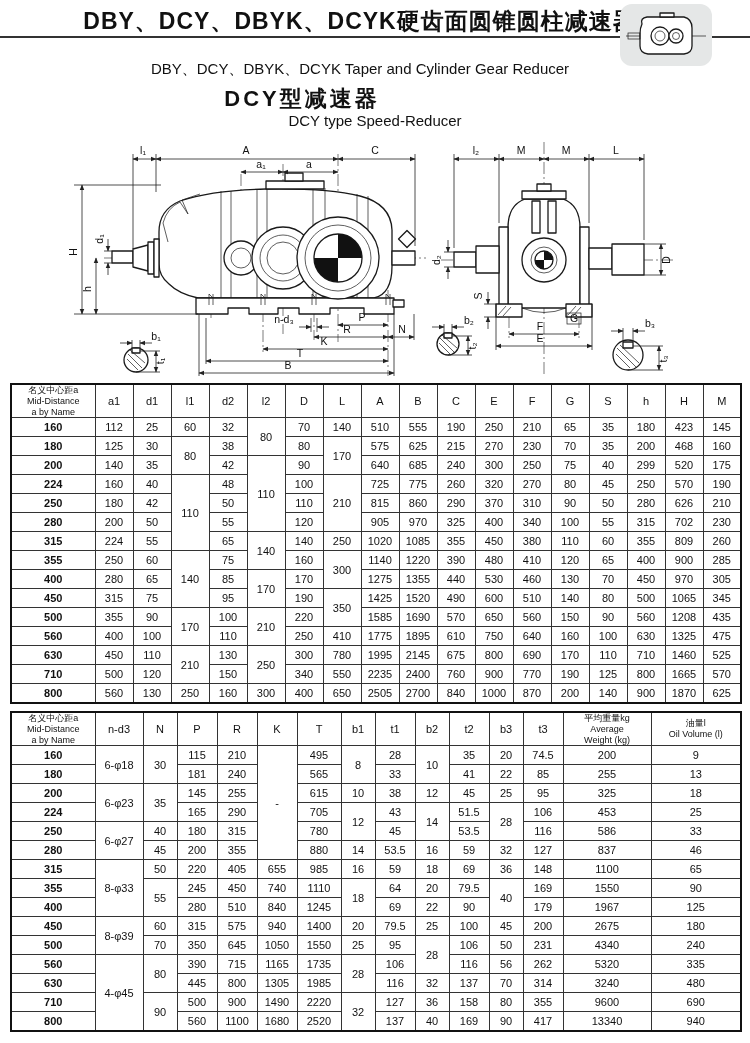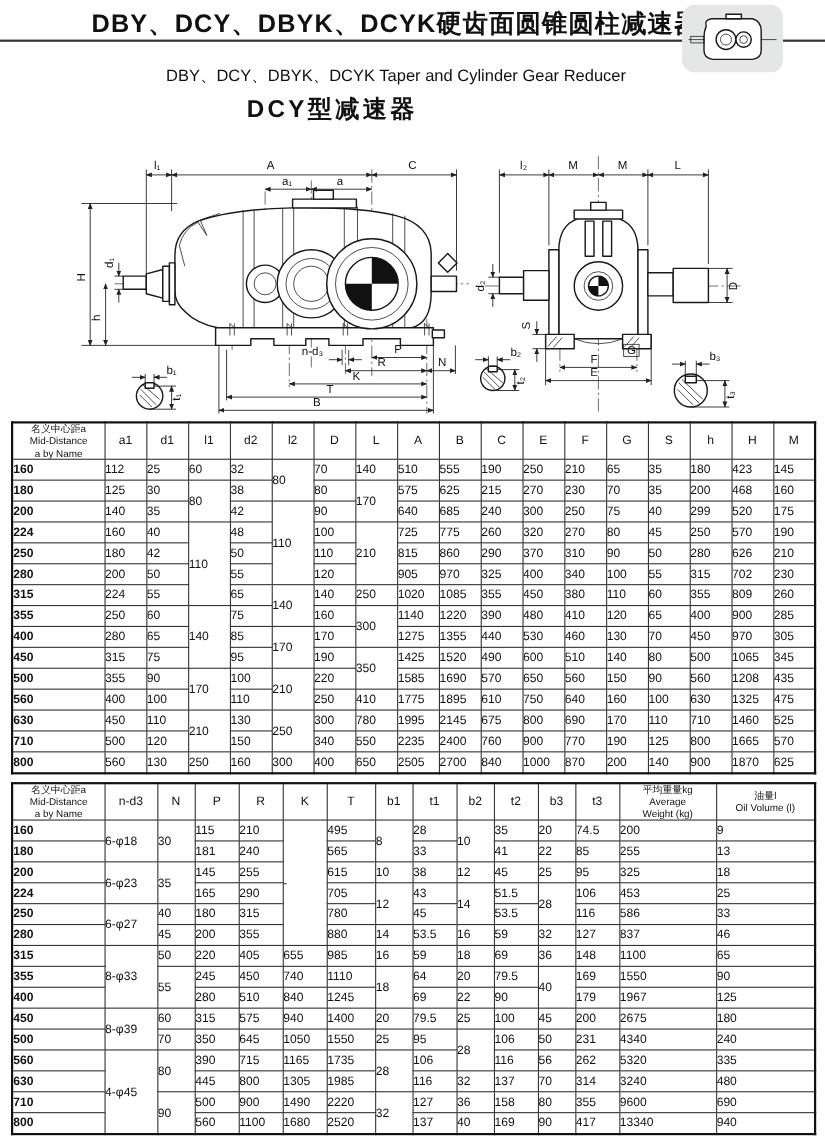--- a/index.html
+++ b/index.html
@@ -12,21 +12,21 @@
         font-size:15px;font-weight:500;}
   .logo{position:absolute;top:4px;left:620px;}
   .sec-title-cn{position:absolute;top:84px;left:0;width:604px;text-align:center;
         font-size:22px;font-weight:600;letter-spacing:3px;}
   .sec-title-en{position:absolute;top:112px;left:0;width:750px;text-align:center;
         font-size:15px;}
   .drawing{position:absolute;top:130px;left:16px;}
   .t1wrap{position:absolute;top:383px;left:10px;}
   .t2wrap{position:absolute;top:711px;left:10px;}
   table.tbl{border-collapse:collapse;table-layout:fixed;background:#fff;
-        font-size:11px;border:2px solid #111;}
+        font-size:11px;text-align:center;border:2px solid #111;}
   .tbl th,.tbl td{border:1px solid #333;padding:0;line-height:1.15;height:18px;
         overflow:hidden;white-space:pre-line;}
   .tbl th{font-weight:normal;font-size:11px;}
   .tbl th:first-child{font-size:9px;line-height:1.2;}
   .tbl th.small{font-size:9px;line-height:1.2;}
   .tbl td:first-child{font-weight:bold;}
   
   .cl{stroke:#444;stroke-width:.7;stroke-dasharray:12 3 2 3;fill:none;}
   .lnf{stroke:#1a1a1a;stroke-width:1.3;fill:#fff;stroke-linejoin:round;}
   .thin{stroke:#1a1a1a;stroke-width:.7;fill:none;}
@@ -51,20 +51,21 @@
       <rect class="lnf" x="40" y="9" width="14" height="4" stroke-width="1"></rect>
       <circle class="lnf" cx="40" cy="32" r="9" stroke-width="1"></circle>
       <circle class="thin" cx="40" cy="32" r="5"></circle>
       <circle class="lnf" cx="56" cy="32" r="7" stroke-width="1"></circle>
       <circle class="thin" cx="56" cy="32" r="3.5"></circle>
       <rect class="thin" x="8" y="29" width="12" height="6" fill="#e5e7e7"></rect>
     </svg>
   </div>
 
   <div class="sec-title-cn">DCY型减速器</div>
+  <div class="sec-title-en">DCY type Speed-Reducer</div>
 
   <div class="drawing">
   <svg width="750" height="252" viewBox="0 128 750 252">
     <defs>
       <marker id="ar" viewBox="0 0 10 10" refX="9" refY="5" markerWidth="7" markerHeight="7" orient="auto-start-reverse">
         <path d="M0,1 L10,5 L0,9 Z" fill="#222"></path>
       </marker>
     </defs>
 
     <g>

